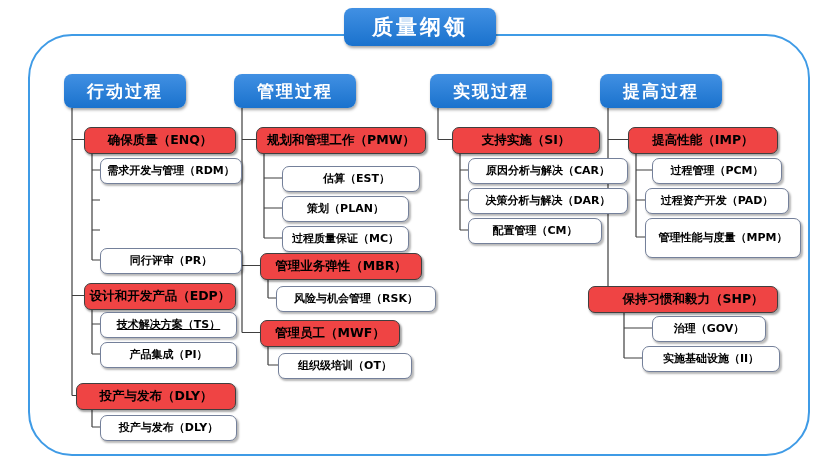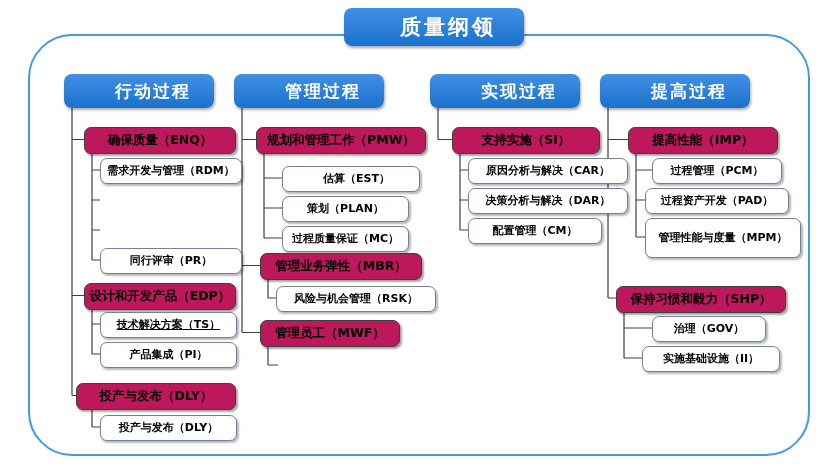--- a/index.html
+++ b/index.html
@@ -9,26 +9,26 @@
   }
   .frame{
     position:absolute;left:28px;top:34px;width:778px;height:418px;
     border:2px solid #3f9be6;border-radius:44px;background:#ffffff;
   }
   svg.wires{position:absolute;left:0;top:0;pointer-events:none;}
   .hdr{
     position:absolute;display:flex;align-items:center;justify-content:center;
     background:linear-gradient(180deg,#4190e3 0%,#1a72cd 100%);
     color:#fff;font-weight:bold;font-size:17px;letter-spacing:2px;
-    border-radius:8px;box-shadow:1px 2px 3px rgba(0,0,0,.35);padding-left:28px;
+    border-radius:8px;box-shadow:1px 2px 3px rgba(0,0,0,.35);
   }
   .title{font-size:21px;letter-spacing:3px;}
   .gbox{
     position:absolute;display:flex;align-items:center;justify-content:center;
-    background:#be185d;border:1px solid #3f3f3f;border-radius:7px;
+    background:#ef4444;border:1px solid #3f3f3f;border-radius:7px;
     font-weight:bold;font-size:12.5px;color:#000;
     box-shadow:1.5px 2px 2px rgba(0,0,0,.35);white-space:nowrap;
   }
   .wbox{
     position:absolute;display:flex;align-items:center;justify-content:center;
     background:#ffffff;border:1px solid #74809a;border-radius:7px;
     font-weight:bold;font-size:11px;color:#000;text-align:center;line-height:1.2;
     box-shadow:1.5px 2px 2px rgba(0,0,0,.28);
   }
 </style>
@@ -76,32 +76,33 @@
 
   <div class="gbox" style="left:256px;top:127px;width:168px;height:25px;">规划和管理工作（PMW）</div>
   <div class="wbox" style="left:282px;top:166px;width:125px;height:24px;padding-left:11px;">估算（EST）</div>
   <div class="wbox" style="left:282px;top:196px;width:125px;height:24px;">策划（PLAN）</div>
   <div class="wbox" style="left:282px;top:226px;width:125px;height:24px;">过程质量保证（MC）</div>
 
   <div class="gbox" style="left:260px;top:253px;width:160px;height:25px;">管理业务弹性（MBR）</div>
   <div class="wbox" style="left:276px;top:286px;width:158px;height:24px;">风险与机会管理（RSK）</div>
 
   <div class="gbox" style="left:260px;top:320px;width:138px;height:25px;">管理员工（MWF）</div>
+  <div class="wbox" style="left:278px;top:353px;width:132px;height:24px;">组织级培训（OT）</div>
 
   <div class="hdr" style="left:430px;top:74px;width:122px;height:34px;">实现过程</div>
 
   <div class="gbox" style="left:452px;top:127px;width:146px;height:25px;">支持实施（SI）</div>
   <div class="wbox" style="left:468px;top:158px;width:158px;height:24px;">原因分析与解决（CAR）</div>
   <div class="wbox" style="left:468px;top:188px;width:158px;height:24px;">决策分析与解决（DAR）</div>
   <div class="wbox" style="left:468px;top:218px;width:132px;height:24px;">配置管理（CM）</div>
 
   <div class="hdr" style="left:600px;top:74px;width:122px;height:34px;">提高过程</div>
 
   <div class="gbox" style="left:628px;top:127px;width:148px;height:25px;">提高性能（IMP）</div>
   <div class="wbox" style="left:652px;top:158px;width:128px;height:24px;">过程管理（PCM）</div>
   <div class="wbox" style="left:645px;top:188px;width:142px;height:24px;">过程资产开发（PAD）</div>
   <div class="wbox" style="left:645px;top:218px;width:142px;height:38px;padding:0 6px;">管理性能与度量（MPM）</div>
 
-  <div class="gbox" style="left:616px;top:286px;width:168px;height:25px;">保持习惯和毅力（SHP）</div>
+  <div class="gbox" style="left:588px;top:286px;width:168px;height:25px;padding-left:20px;">保持习惯和毅力（SHP）</div>
   <div class="wbox" style="left:652px;top:316px;width:112px;height:24px;">治理（GOV）</div>
   <div class="wbox" style="left:642px;top:346px;width:136px;height:24px;">实施基础设施（II）</div>
 
 </div>
 
 </body></html>

